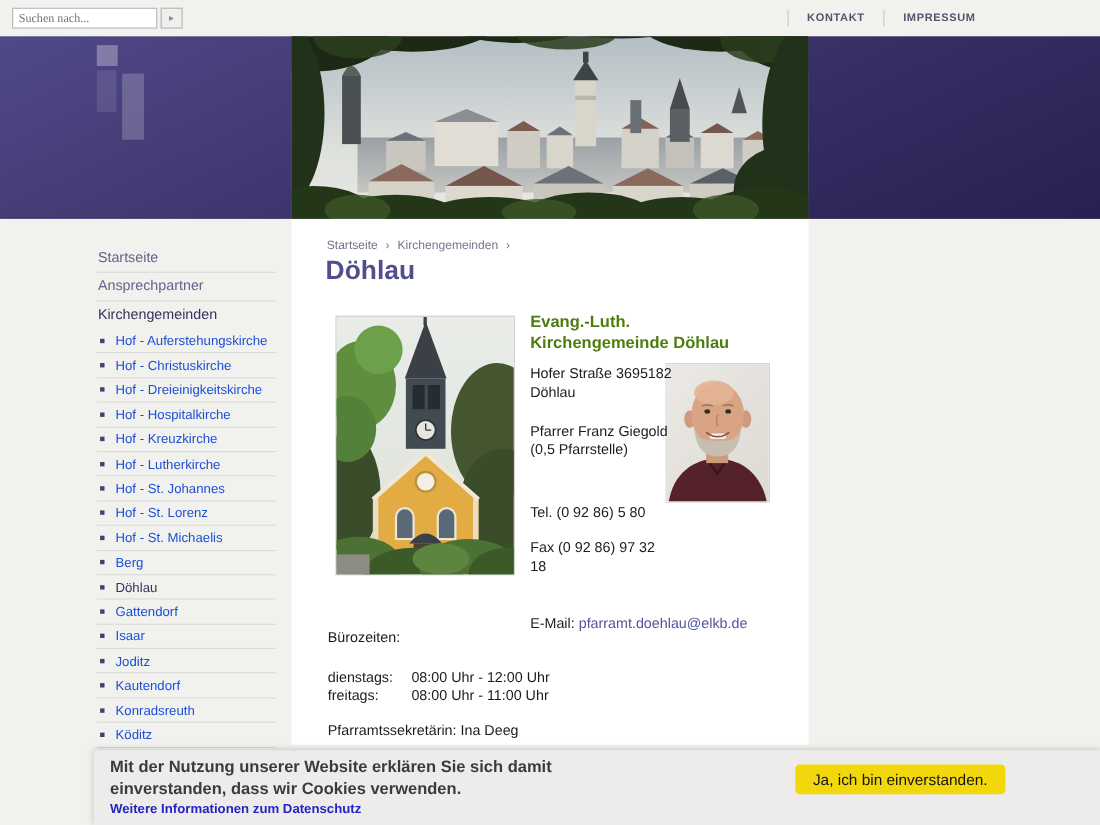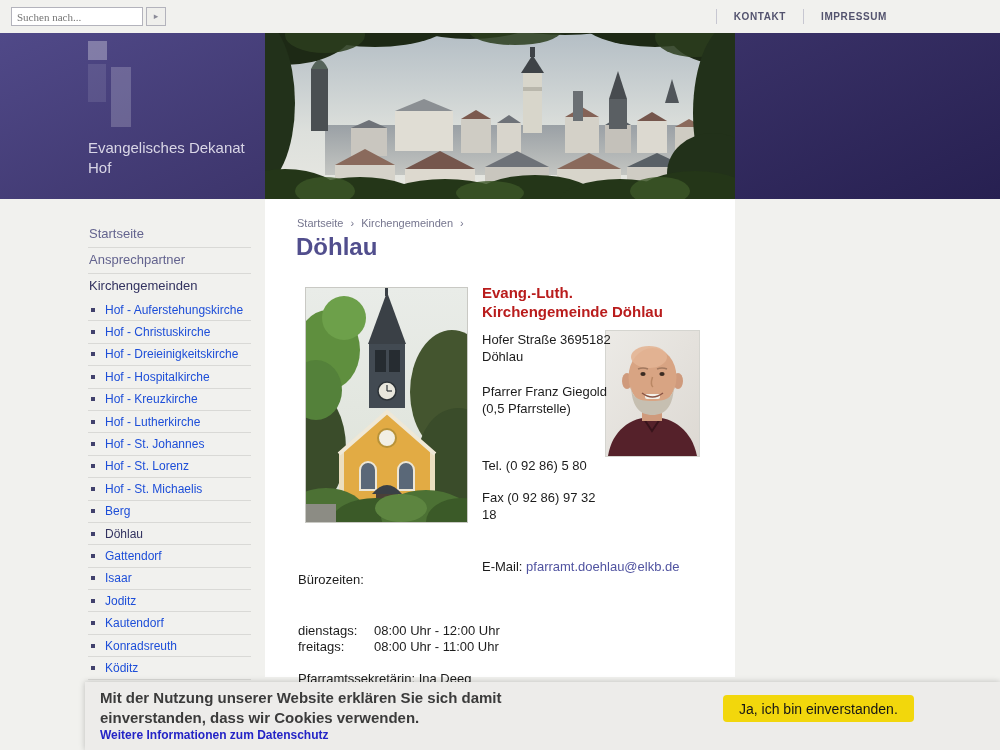--- a/index.html
+++ b/index.html
@@ -46,29 +46,29 @@
   .sub-item.sub-current{color:#32325f}
   
   .content{position:absolute;left:265px;top:199px;width:470px;height:478px;background:#ffffff}
   .breadcrumb{position:absolute;left:32px;top:18px;font-size:11px;color:#75758e}
   .crumb{color:#75758e;cursor:pointer;text-decoration:none}
   .crumb-sep{margin:0 4px;color:#75758e}
   .page-title{position:absolute;left:31px;top:34px;font-size:24px;font-weight:bold;color:#514e8d}
   .church-photo{position:absolute;left:40px;top:88px;width:163px;height:236px;border:1px solid #c9c9c4}
   .pastor-photo{position:absolute;left:340px;top:131px;width:95px;height:127px;border:1px solid #d5d5d0}
   .parish-info{position:absolute;left:217px;top:84px;width:240px;font-size:13px;line-height:17px}
-  .parish-heading{width:182px;font-size:15px;font-weight:bold;line-height:19px;color:#b91c1c}
+  .parish-heading{width:182px;font-size:15px;font-weight:bold;line-height:19px;color:#4d7c0f}
   .p-address{width:132px;margin-top:10px}
   .p-pastor{width:138px;margin-top:18px}
   .p-tel{width:140px;margin-top:40px}
   .p-fax{width:126px;margin-top:15px}
   .p-email{width:235px;margin-top:35px}
   .email-link{color:#5053a0;cursor:pointer;text-decoration:none}
   .office{position:absolute;left:33px;top:373px;font-size:13px;line-height:16px}
-  .office-title{margin-bottom:35px}
+  .office-title{margin-bottom:20px}
   .office-row{display:flex}
   .office-day{width:76px}
   .office-secretary{margin-top:16px}
   
   .cookie-banner{
     position:absolute;left:85px;top:682px;width:915px;height:68px;
     background:#edecea;box-shadow:0 0 6px rgba(0,0,0,.22)}
   .cookie-text{
     position:absolute;left:15px;top:6px;width:505px;
     font-size:15px;font-weight:bold;color:#3b3b3b;line-height:1.35}
@@ -95,21 +95,20 @@
     <span class="topbar-link">IMPRESSUM</span>
   </div>
 </div>
 
 <div class="header">
   <div class="logo">
     <div class="b1"></div>
     <div class="b2"></div>
     <div class="b3"></div>
   </div>
-  <div class="site-title">Evangelisches Dekanat Hof</div>
 
   <div class="header-photo">
     <svg width="470" height="166" viewBox="0 0 470 166" aria-hidden="true">
       <defs>
         <linearGradient id="sky" x1="0" y1="0" x2="0" y2="1">
           <stop offset="0" stop-color="#b4bec5"></stop>
             <stop offset=".6" stop-color="#dde0dc"></stop>
             <stop offset="1" stop-color="#e8e8e2"></stop>
         </linearGradient>
         <linearGradient id="roofs" x1="0" y1="0" x2="0" y2="1">

